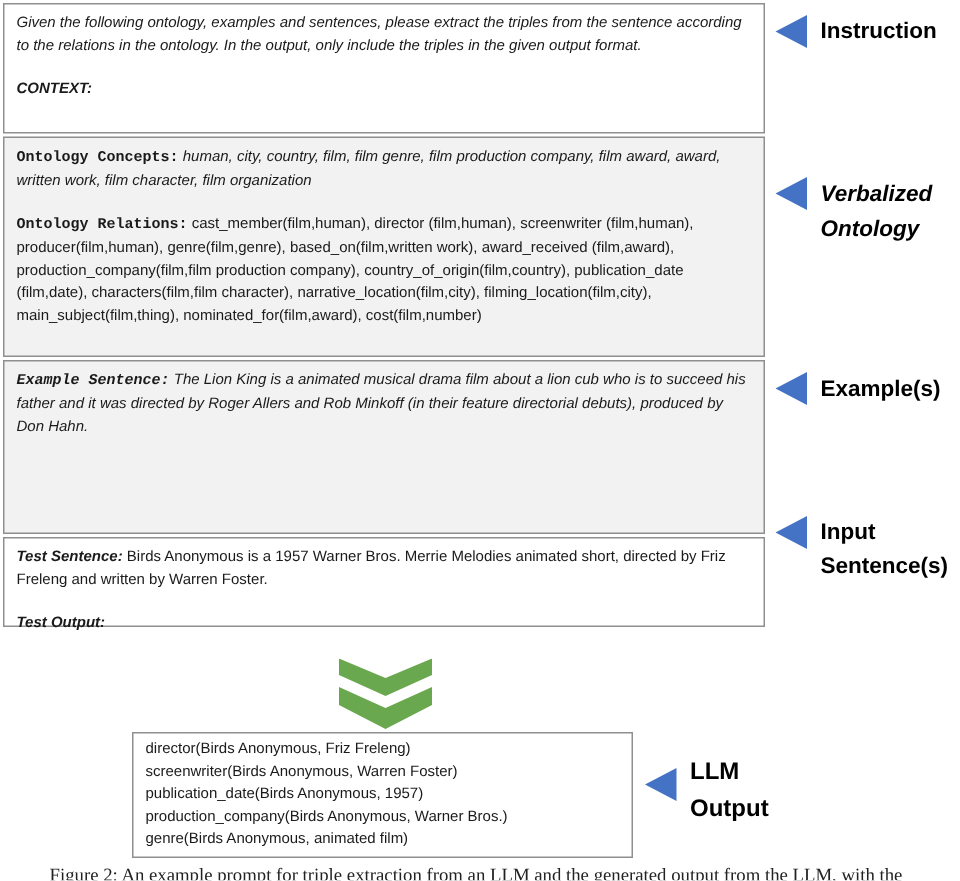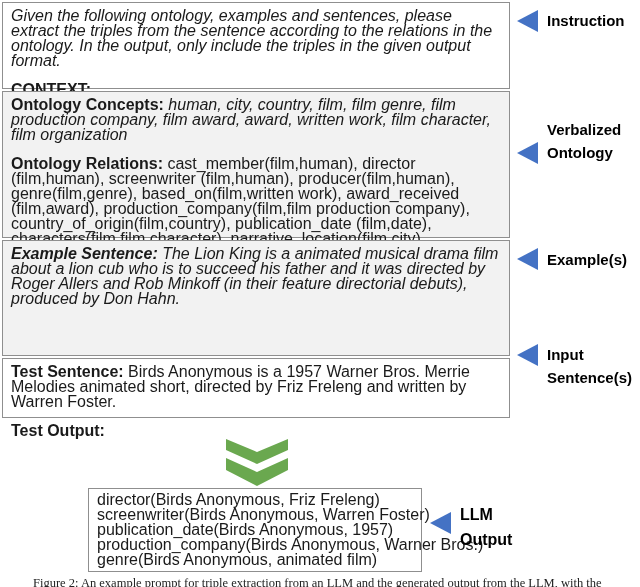--- a/index.html
+++ b/index.html
@@ -10,29 +10,29 @@
     background: #ffffff;
     overflow: hidden;
     font-family: "Liberation Sans", sans-serif;
     color: #1a1a1a;
   }
   .pbox {
     position: absolute;
     box-sizing: border-box;
     border: 1px solid #8f8f8f;
     padding: 5px 8px;
-    font-size: 16px;
+    font-size: 10px;
     line-height: 15px;
     color: #1a1a1a;
   }
   .pbox .para { margin: 0 0 14px 0; }
   .pbox .para:last-child { margin-bottom: 0; }
   .italic { font-style: italic; }
-  .bold { font-weight: bold; }
-  .bold-italic { font-weight: bold; }
+  .bold { font-weight: bold; font-family: Liberation Mono, monospace; }
+  .bold-italic { font-weight: bold; font-style: italic; }
   .graybg { background: #f2f2f2; }
   .whitebg { background: #ffffff; }
 
   #box-instruction { left: 2px; top: 2px; width: 508px; height: 87px; }
   #box-ontology    { left: 2px; top: 91px; width: 508px; height: 147px; }
   #box-example     { left: 2px; top: 240px; width: 508px; height: 116px; }
   #box-test        { left: 2px; top: 358px; width: 508px; height: 60px; }
   #box-llm-output  { left: 88px; top: 488px; width: 334px; height: 84px; padding: 3px 8px; }
   #box-llm-output div { white-space: nowrap; }
 
@@ -48,21 +48,21 @@
     color: #000000;
   }
   .tri-left {
     width: 0; height: 0;
     border-top: 11px solid transparent;
     border-bottom: 11px solid transparent;
     border-right: 21px solid #4472c4;
     flex: 0 0 auto;
   }
   #callout-instruction { left: 517px; top: 9px; align-items: center; }
-  #callout-verbalized  { left: 517px; top: 118px; align-items: flex-end; }
+  #callout-verbalized  { left: 517px; top: 118px; align-items: flex-start; font-style: italic; }
   #callout-verbalized .label { width: 92px; }
   #callout-examples    { left: 517px; top: 248px; align-items: flex-start; }
   #callout-input       { left: 517px; top: 343px; align-items: flex-start; }
   #callout-input .label { width: 96px; }
   #callout-llm         { left: 430px; top: 502px; align-items: flex-start; }
   #callout-llm .label  { width: 64px; line-height: 25px; font-size: 16px; }
   #callout-llm .tri-left { margin-top: 10px; }
   #callout-input .tri-left { margin-top: 1px; }
 
   #chevron-flow {

